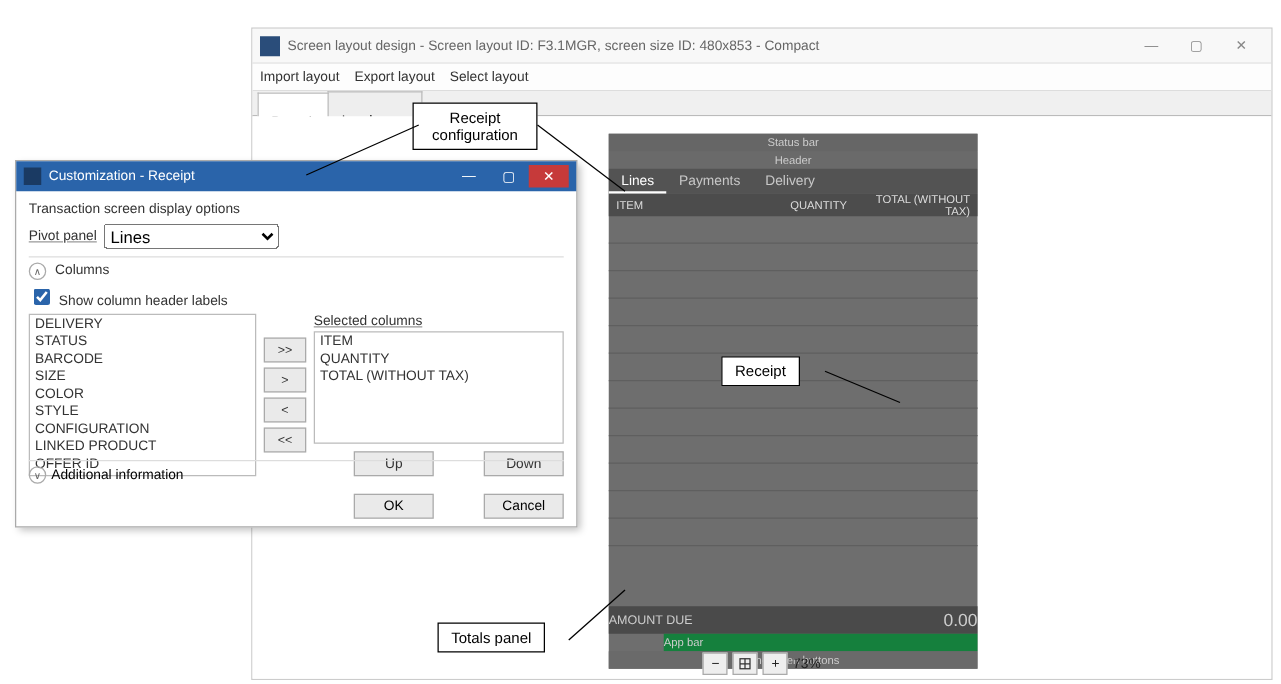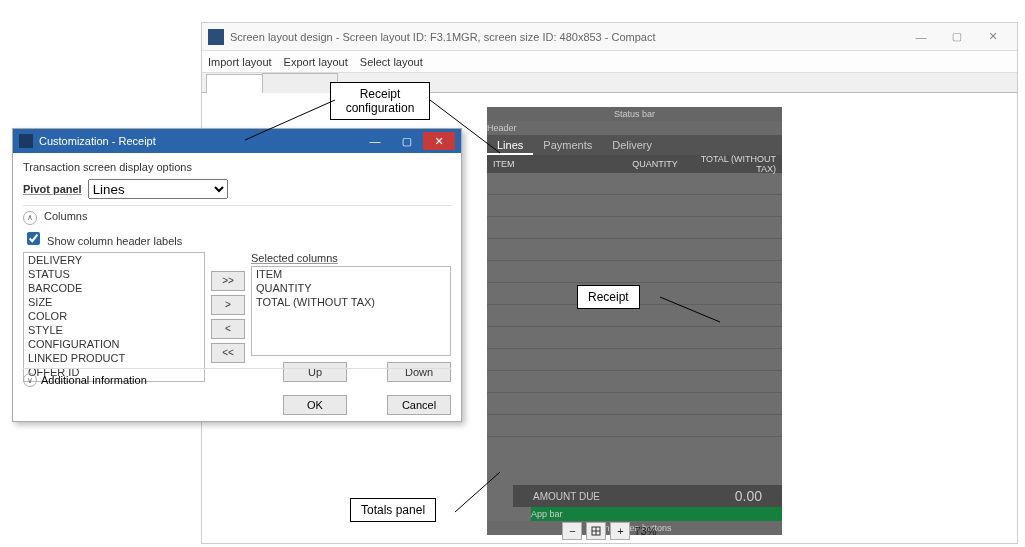--- a/index.html
+++ b/index.html
@@ -26,29 +26,29 @@
   .win-main .tab.active { background:#fff; position:relative; top:1px; }
 
   .win-main .canvas { position:absolute; top:70px; bottom:0; left:0; right:0; background:#fff; }
 
   
   .device {
     position:absolute; left:285px; top:14px; width:295px; height:428px;
     background:#6e6e6e;
   }
   .device .strip { height:14px; background:#666; color:#ccc; font-size:9px; text-align:center; line-height:14px; }
-  .device .header { height:14px; background:#6a6a6a; color:#ccc; font-size:9px; text-align:left; line-height:14px;}
+  .device .header { height:14px; background:#6a6a6a; color:#ccc; font-size:9px; text-align:center; line-height:14px;}
   .device .tabs { display:flex; background:#535353; color:#c8c8c8; height:20px; align-items:center;}
   .device .tabs .t { padding:0 10px; font-size:11px; line-height:20px; }
   .device .tabs .t.active { color:#fff; border-bottom:2px solid #fff; height:20px;}
   .device .cols { display:flex; background:#4c4c4c; color:#ddd; height:18px; align-items:center;}
   .device .cols .c { padding:0 6px; font-size:9px; }
   .device .lines { flex:1; }
   .device .row { height:22px; border-bottom:1px solid #5f5f5f; }
-  .device .amount { height:22px; background:#4a4a4a; color:#ccc; display:flex; align-items:center; padding:0 20px; font-size:10px;margin-left:26px;}
+  .device .amount { height:22px; background:#4a4a4a; color:#ccc; display:flex; align-items:center; padding:0 0; font-size:10px;}
   .device .amount .val { margin-left:auto; font-size:14px; }
   .device .appbar { height:14px; background:#15803d; color:#ccc; font-size:9px; text-align:left; line-height:14px;margin-left:44px;}
   .device .osb { height:14px; background:#6a6a6a; color:#ccc; font-size:9px; text-align:center; line-height:14px;}
 
   
   .zoombar { position:absolute; bottom:3px; left:0; right:0; display:flex; justify-content:center; align-items:center; gap:4px; color:#222;}
   .zoombar .zb { width:20px; height:18px; border:1px solid #aaa; display:flex; justify-content:center; align-items:center; background:#eee;}
 
   
   .dlg {
@@ -170,21 +170,21 @@
       <div class="icon"></div>
       <span>Customization - Receipt</span>
       <div class="spacer"></div>
       <div class="winbtn">—</div>
       <div class="winbtn">▢</div>
       <div class="winbtn close">✕</div>
     </div>
     <div class="body">
       <div class="section-title">Transaction screen display options</div>
       <div class="row2">
-        <span style="text-decoration:underline; text-decoration-color:#999;font-weight:bold;">Pivot panel</span>
+        <span style="text-decoration:underline; text-decoration-color:#999;">Pivot panel</span>
         <select>
           <option>Lines</option>
         </select>
       </div>
       <hr class="hr">
       <div class="collapsible">
         <span class="expander">∧</span>
         <span>Columns</span>
       </div>
       <div style="margin-top:4px;">

